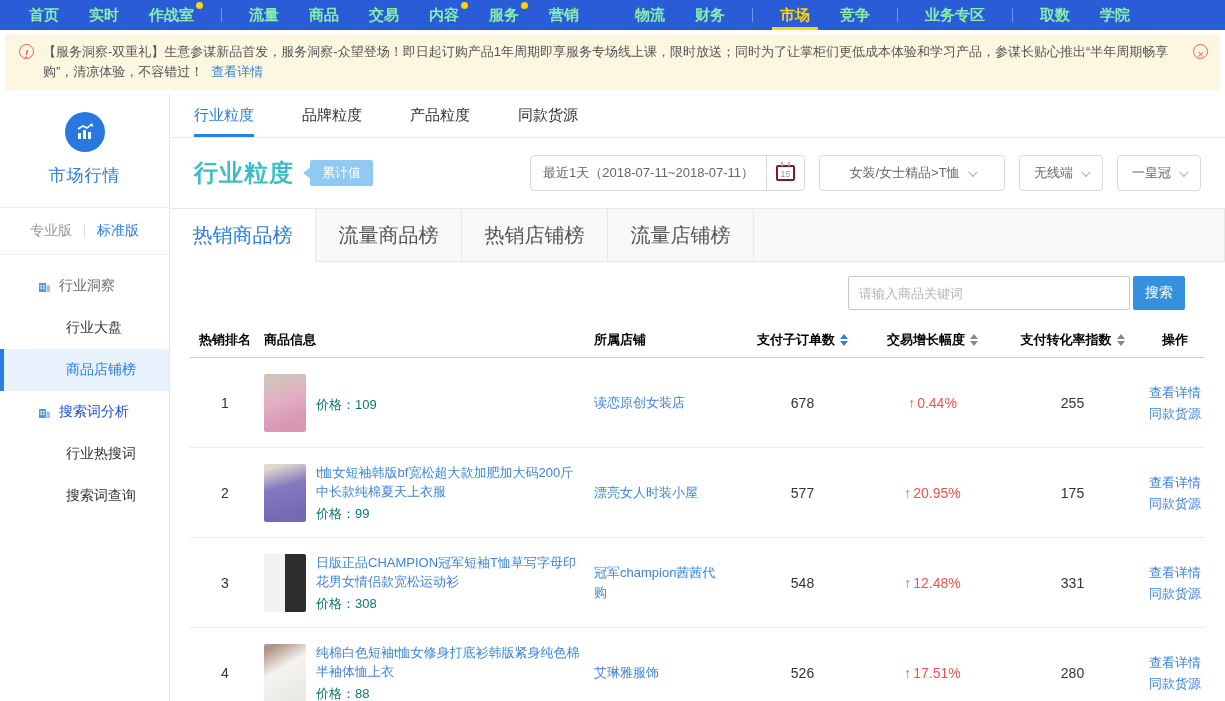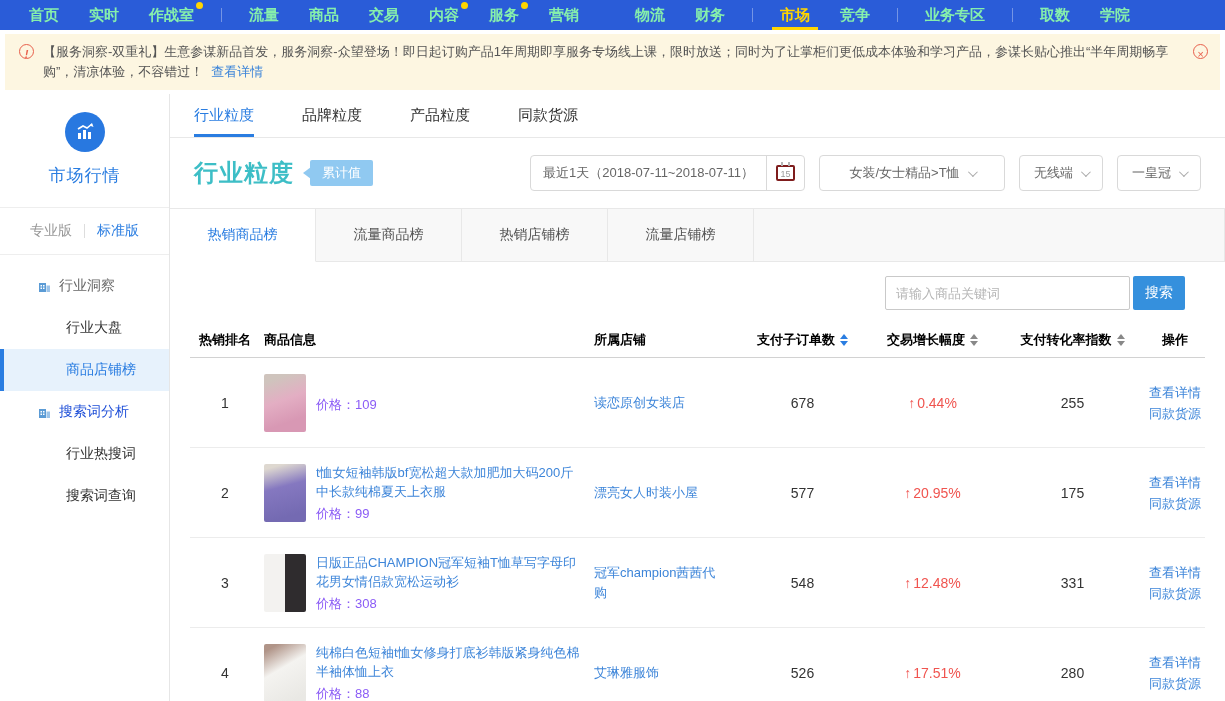--- a/index.html
+++ b/index.html
@@ -76,28 +76,28 @@
     font-size:9px; color:#9a9a9a; text-align:center; line-height:14px; }
   .cal::before, .cal::after { content:""; position:absolute; top:-5px; width:2px; height:4px; background:#b5b5b5; }
   .cal::before { left:3px; } .cal::after { right:3px; }
   .dropdown { margin-left:14px; padding:0 14px; justify-content:center; }
   .dd-cat { width:186px; justify-content:center; }
   .caret { display:inline-block; width:7px; height:7px; border:solid #aaa; border-width:0 1px 1px 0;
     transform:rotate(45deg) translateY(-2px); margin-left:8px; }
 
   
   .subtabs { display:flex; height:53px; }
-  .subtab { width:146px; display:flex; align-items:center; justify-content:center; font-size:14px;
+  .subtab { width:146px; display:flex; align-items:center; justify-content:center; font-size:20px;
     color:#555; background:#f8f8f8; border-right:1px solid #e8e8e8; border-bottom:1px solid #e8e8e8; cursor:pointer; }
   .subtab.active { background:#fff; color:#2a7de1; border-bottom:1px solid #fff; }
   .subtab-filler { flex:1; background:#f8f8f8; border-bottom:1px solid #e8e8e8; border-right:1px solid #e8e8e8; }
 
   
   .search-row { display:flex; justify-content:flex-end; align-items:center; padding:14px 40px 12px 24px; }
-  .search-input { width:245px; height:34px; border:1px solid #c9c9c9; border-radius:2px; padding:0 10px;
+  .search-input { width:282px; height:34px; border:1px solid #c9c9c9; border-radius:2px; padding:0 10px;
     font-size:13px; color:#333; outline:none; }
   .search-input::placeholder { color:#b5b5b5; }
   .search-btn { width:52px; height:34px; margin-left:3px; background:#3590dd; color:#fff; border:none;
     border-radius:2px; font-size:14px; cursor:pointer; }
 
   
   .table { padding:0 20px; }
   .tr { display:grid; grid-template-columns:70px 330px 150px 125px 135px 145px 1fr; align-items:center; }
   .thead { height:36px; border-bottom:1px solid #d2d2d2; font-size:13px; font-weight:bold; color:#000000; }
   .th, .td { padding:0 4px; }
@@ -112,21 +112,21 @@
   .row { height:90px; border-bottom:1px solid #ececec; font-size:14px; color:#333; }
   .rank { text-align:center; }
   .prod { display:flex; align-items:center; }
   .thumb { width:42px; height:58px; border-radius:2px; flex-shrink:0; margin-right:10px; cursor:pointer; }
   .thumb-1 { background:linear-gradient(160deg,#cfc4bd 12%,#e3aec3 45%,#d898b4 78%); }
   .thumb-2 { background:linear-gradient(165deg,#ded8d0 8%,#8578c0 40%,#746ab2 85%); }
   .thumb-3 { background:linear-gradient(90deg,#f3f2f0 49%,#2f2c2e 51%); }
   .thumb-4 { background:linear-gradient(150deg,#b09488 10%,#f4f3f0 42%,#e9e8e4 90%); }
   .ptxt { min-width:0; }
   .ptitle { color:#3d85d9; font-size:13px; line-height:19px; cursor:pointer; }
-  .pprice { color:#8b5cf6; font-size:13px; margin-top:4px; }
+  .pprice { color:#0f766e; font-size:13px; margin-top:4px; }
   .shop { color:#3d85d9; font-size:13px; line-height:20px; cursor:pointer; padding-right:18px; }
   .growth { color:#f0544f; }
   .growth .arrow { font-weight:bold; margin-right:2px; }
   .ops { text-align:center; font-size:13px; line-height:21px; }
   .ops span { display:block; color:#3d85d9; cursor:pointer; }
 </style>
 </head>
 <body>
 
 <div class="topnav">

